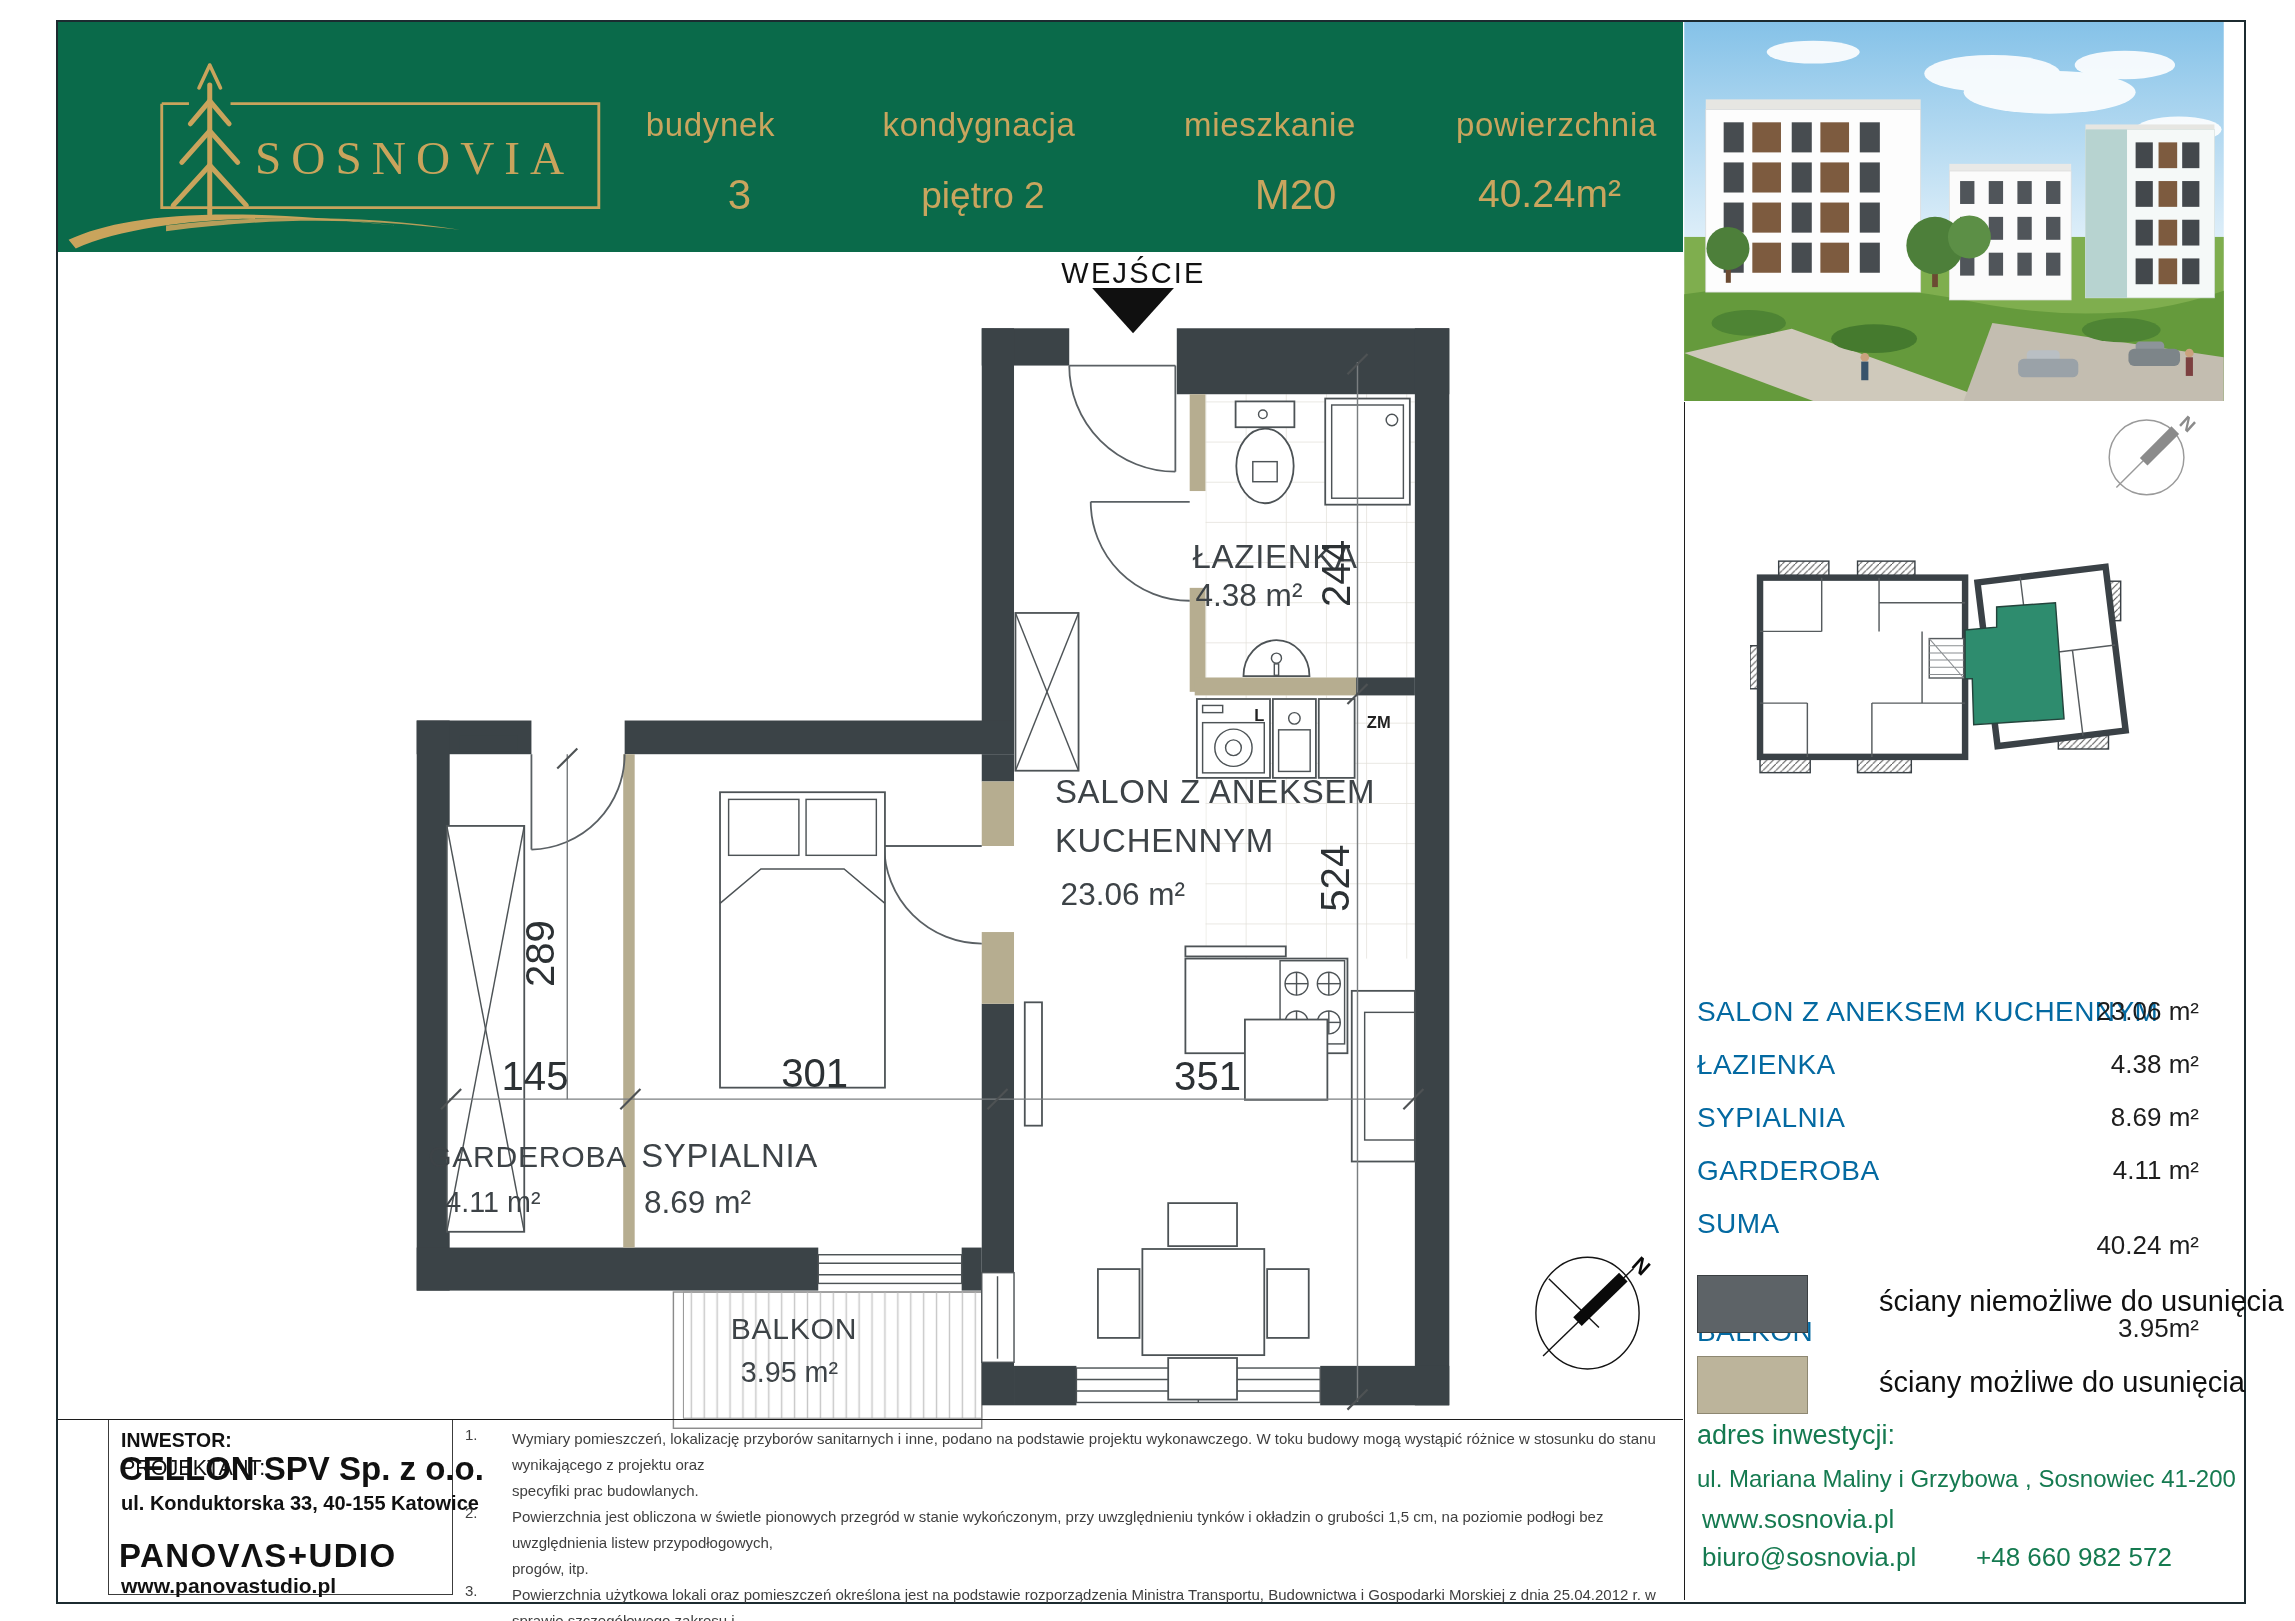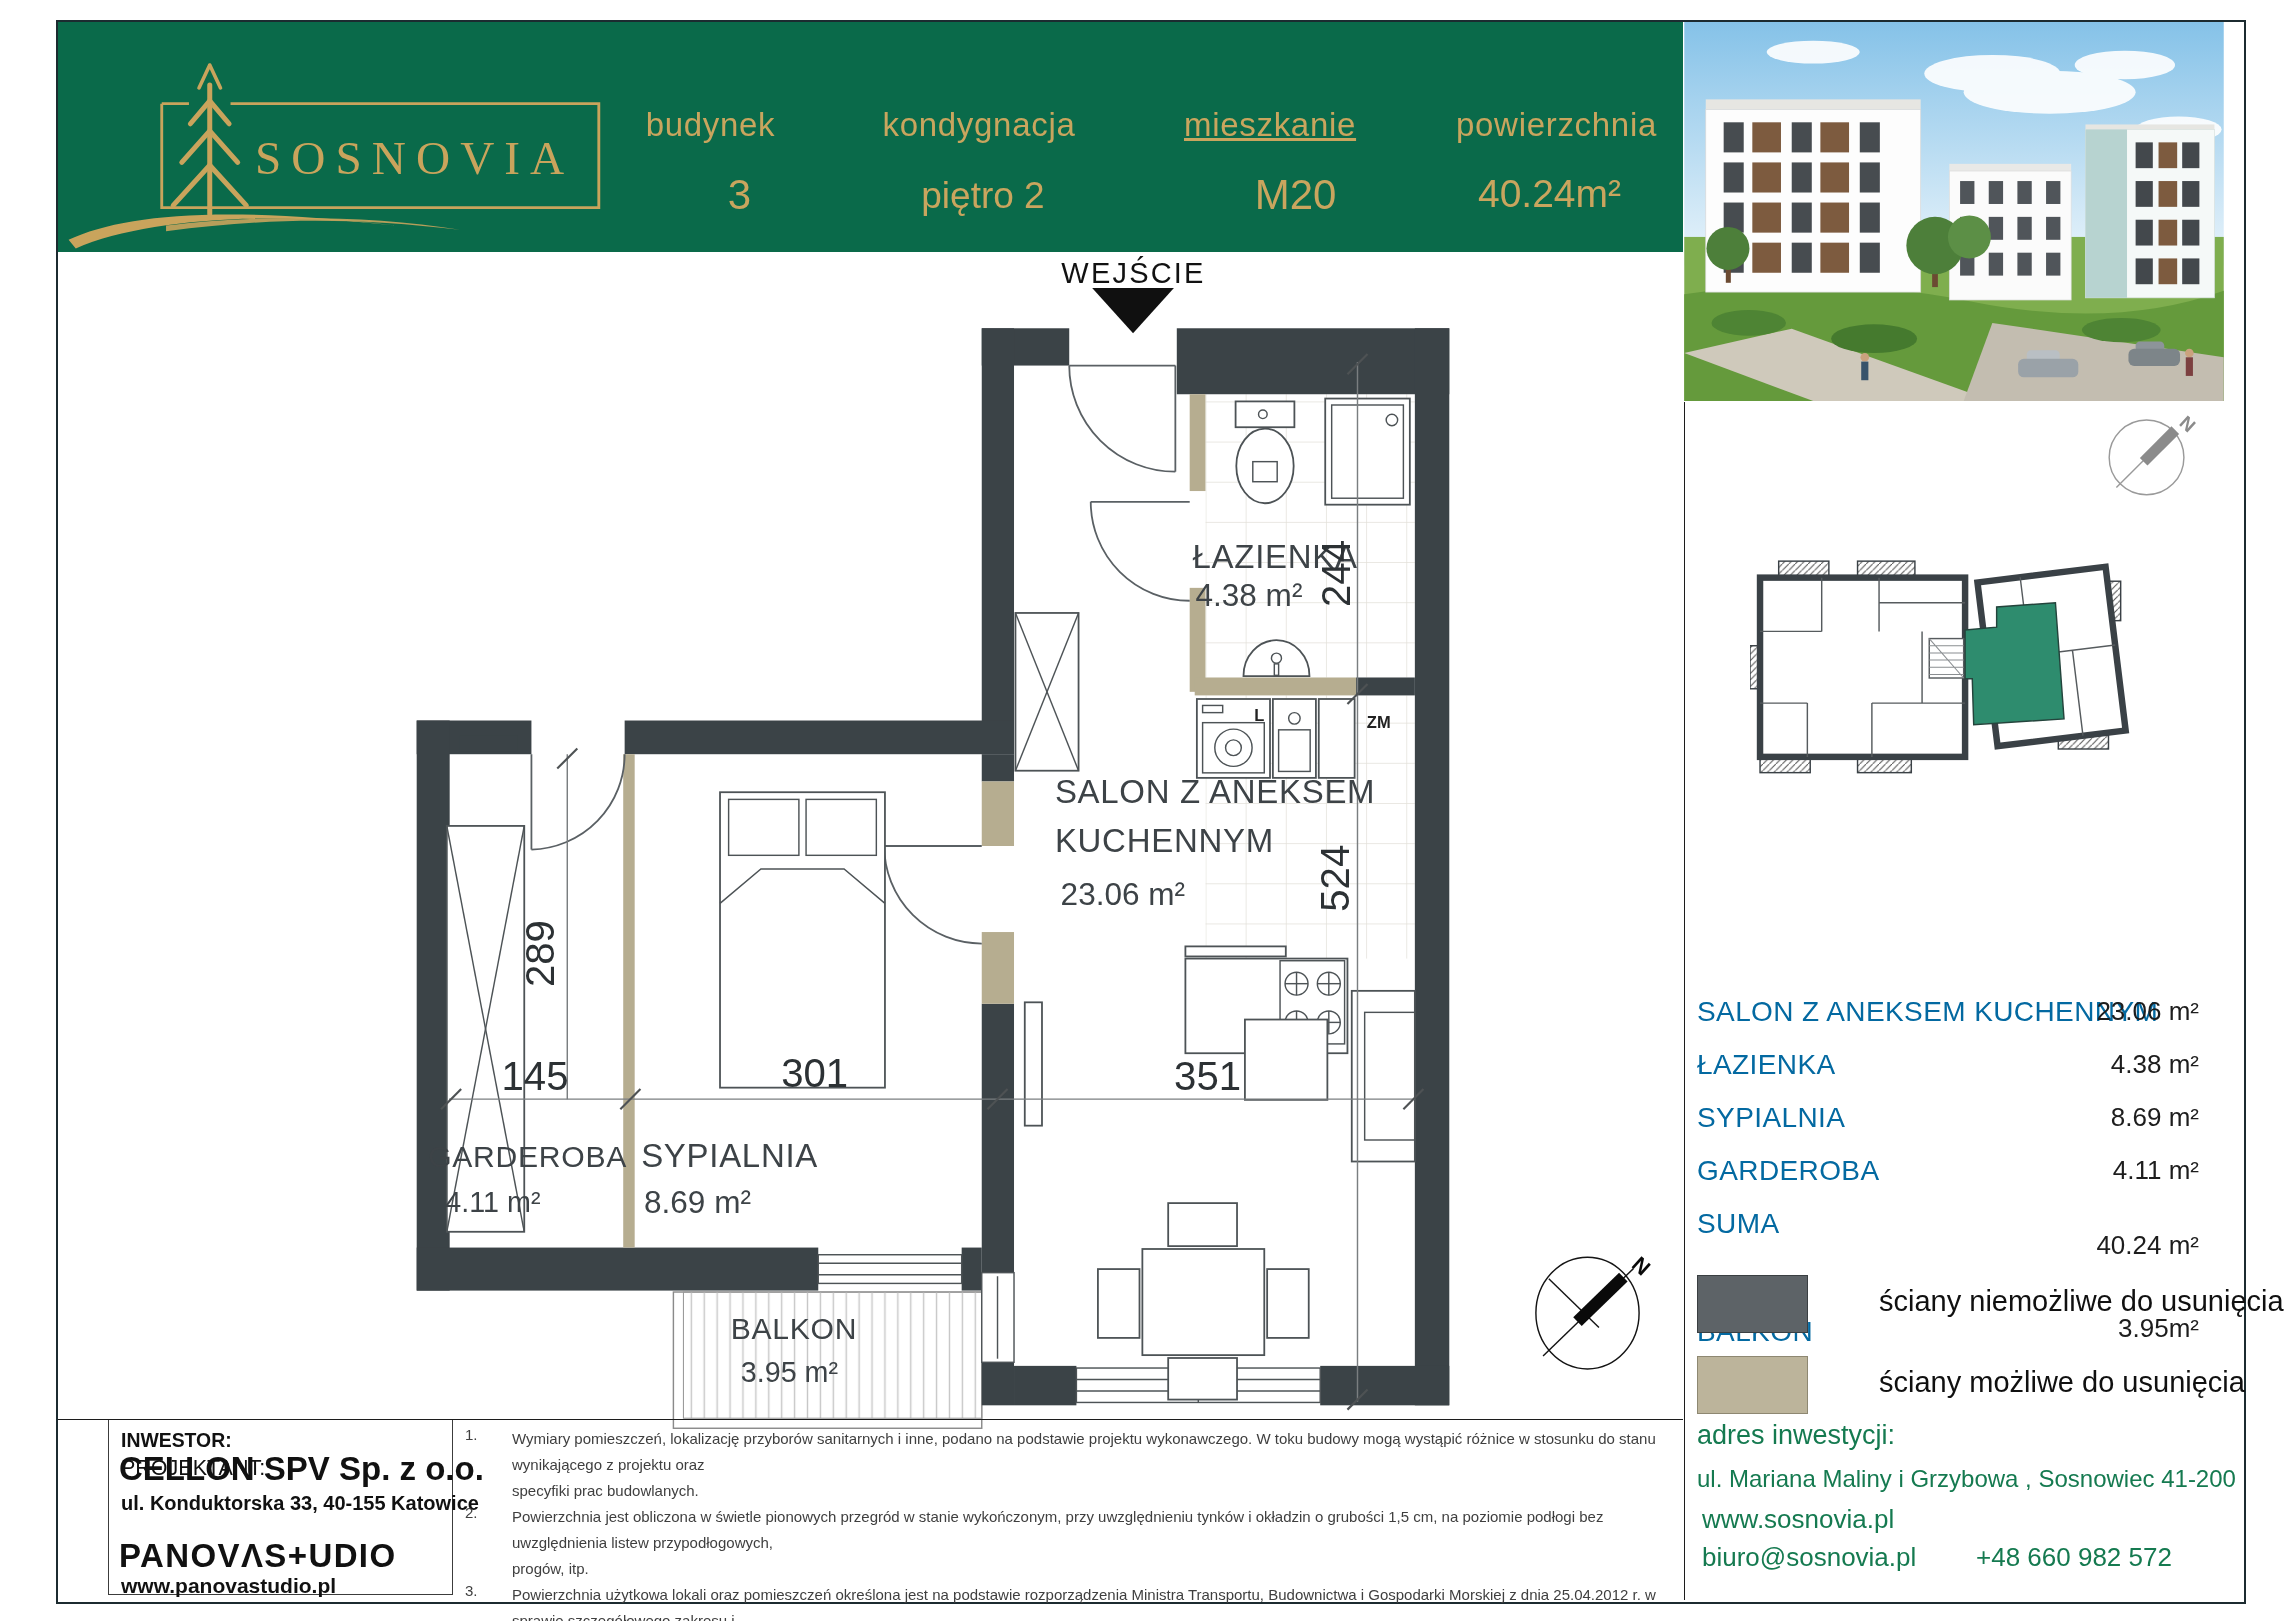--- a/index.html
+++ b/index.html
@@ -50,21 +50,21 @@
       <path d="M211 200 L160 256 M211 200 L262 256"></path>
       <path d="M211 60 L196 92 M211 60 L226 92" stroke-width="5"></path>
     </g>
     <text x="497" y="212" text-anchor="middle" style="font-family:'Liberation Serif',serif;font-size:66px;letter-spacing:14px;fill:#c9a45c;">SOSNOVIA</text>
     <path d="M14 304 C90 268 230 256 470 284 C300 264 120 274 24 316 Z" fill="#c9a45c"></path>
     <path d="M150 292 C300 272 420 274 560 290 C430 268 260 270 150 284 Z" fill="#c9a45c" opacity="0.9"></path>
   </svg>
 
   <div class="abs gold hdr-label" style="left:617px;top:106px;width:187px;">budynek</div>
   <div class="abs gold hdr-label" style="left:882px;top:106px;width:194px;">kondygnacja</div>
-  <div class="abs gold hdr-label" style="left:1184px;top:106px;width:165px;text-decoration:underline;">mieszkanie</div>
+  <div class="abs gold hdr-label" style="left:1184px;top:106px;width:165px;">mieszkanie</div>
   <div class="abs gold hdr-label" style="left:1456px;top:106px;width:201px;">powierzchnia</div>
 
   <div class="abs gold hdr-value" style="left:646px;top:171px;width:187px;">3</div>
   <div class="abs gold hdr-value" style="left:886px;top:175px;width:194px;font-size:37px;">piętro 2</div>
   <div class="abs gold hdr-value" style="left:1202px;top:171px;width:187px;">M20</div>
   <div class="abs gold hdr-value" style="left:1449px;top:172px;width:201px;font-size:39px;">40.24m²</div>
 
   <svg class="abs" style="left:1684px;top:22px;" width="540" height="379" viewBox="0 0 753 529">
     <defs>
       <linearGradient id="sky" x1="0" y1="0" x2="0" y2="1">

